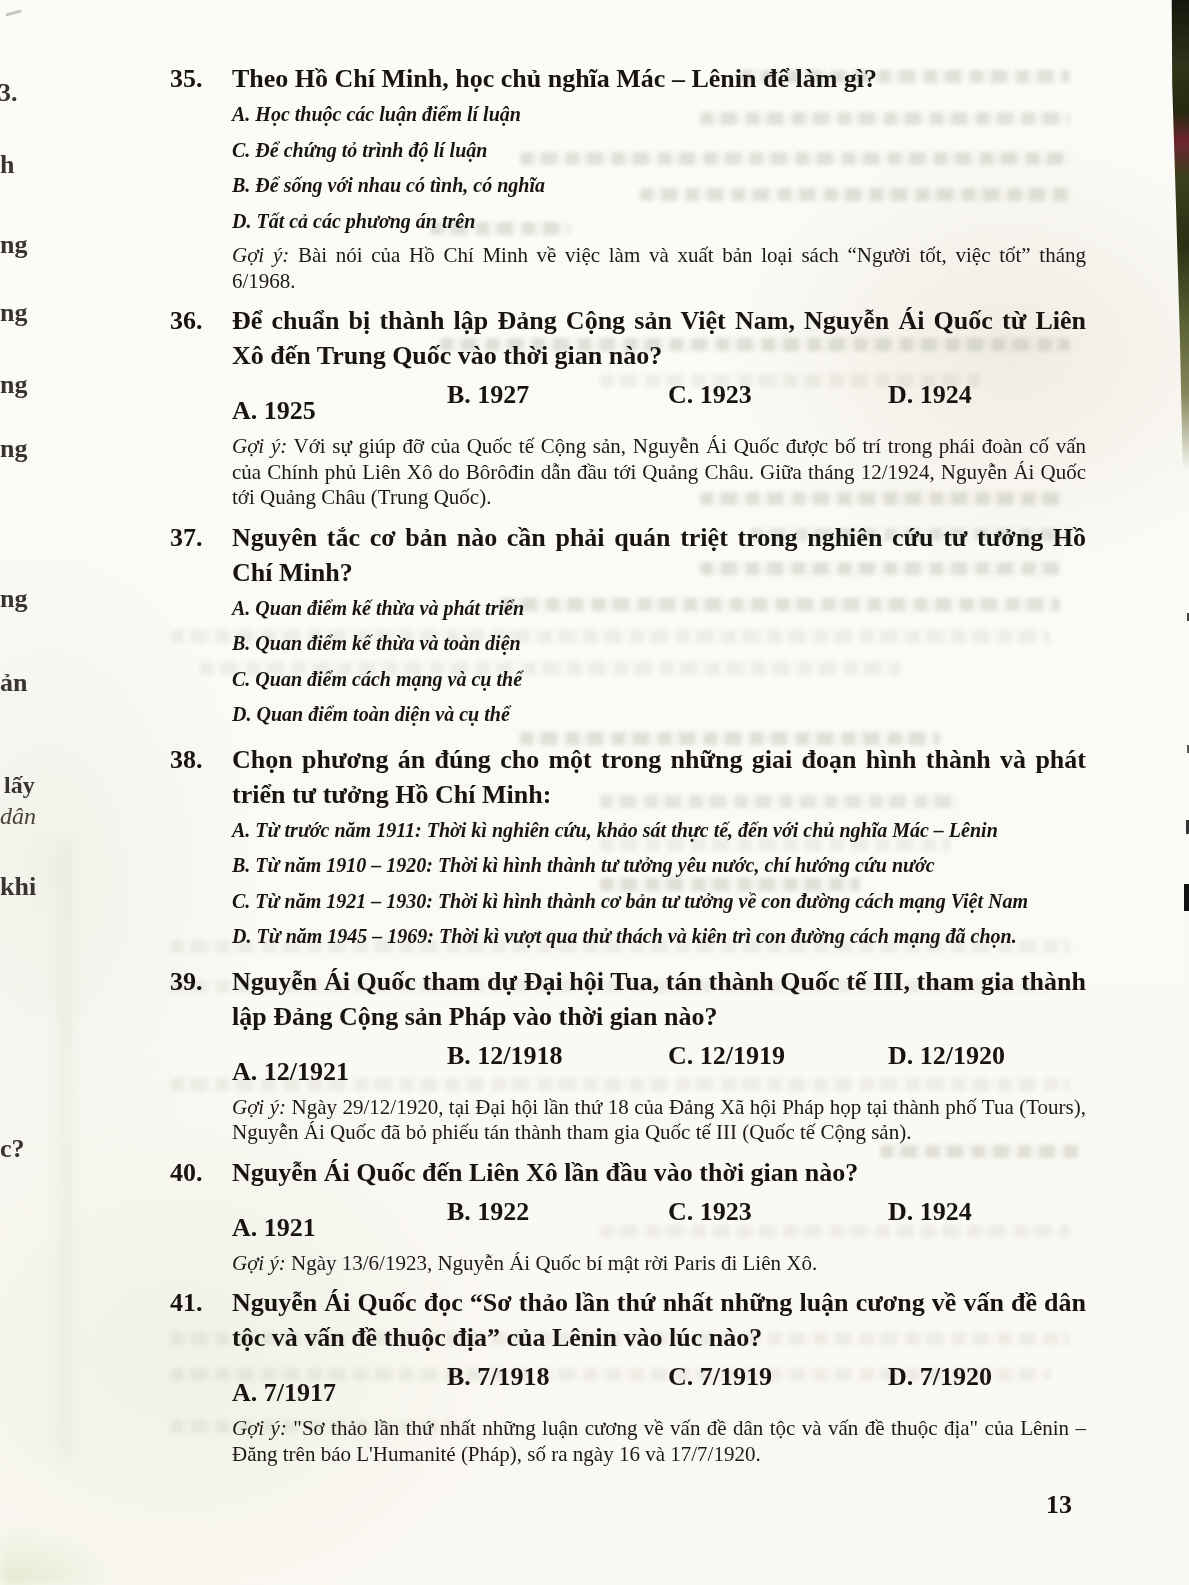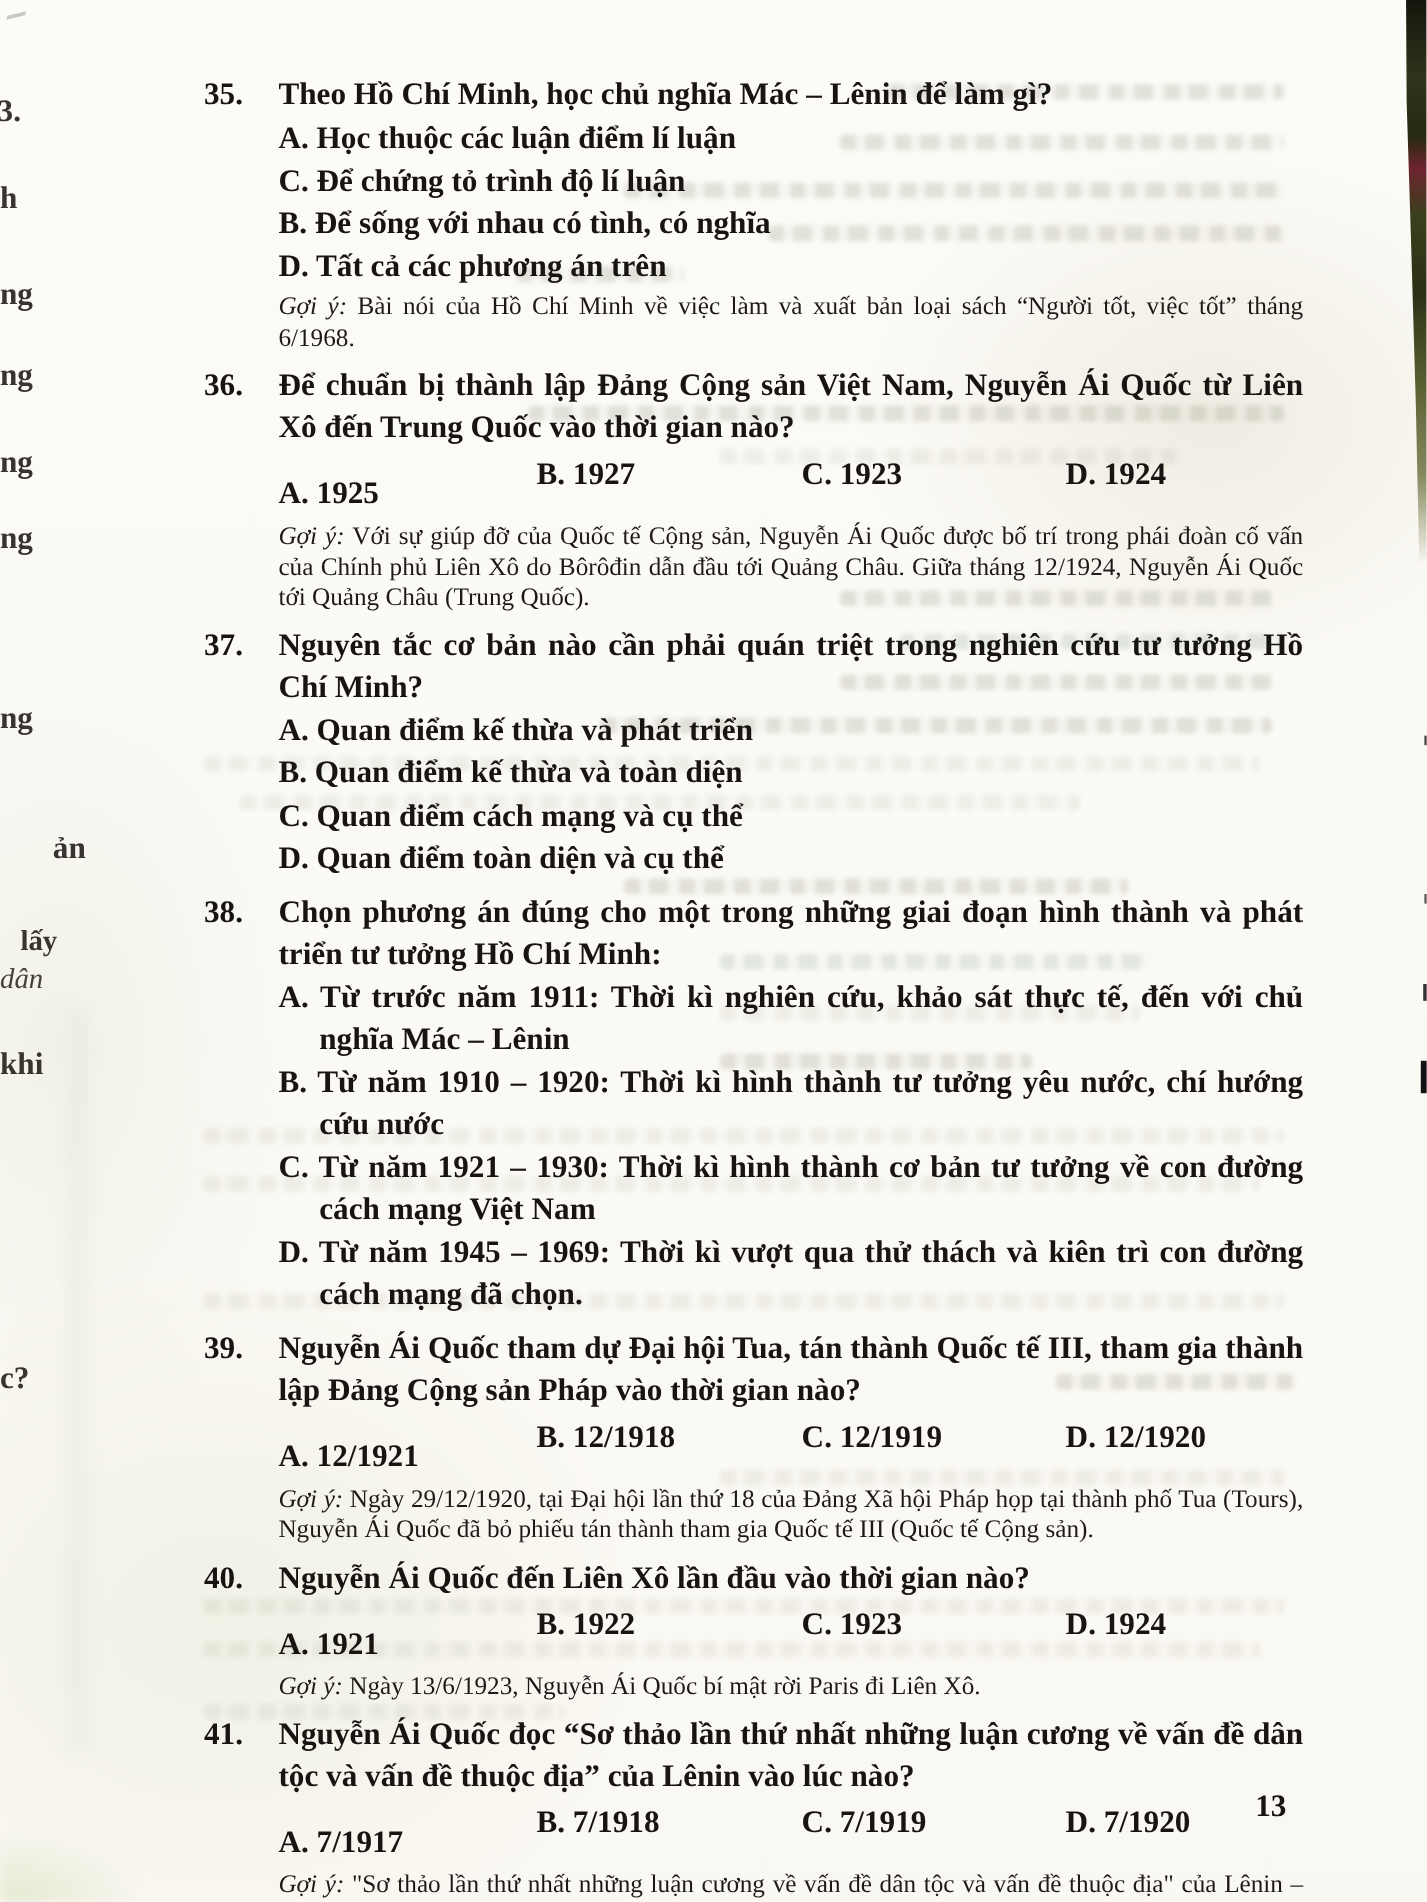--- a/index.html
+++ b/index.html
@@ -12,22 +12,22 @@
       radial-gradient(ellipse 520px 420px at 15% 85%, rgba(208,214,185,.22), transparent 70%),
       radial-gradient(ellipse 300px 500px at 4% 55%, rgba(200,205,185,.18), transparent 70%),
       linear-gradient(#fcfbf7,#faf8f2);
   }
   .content{position:absolute;left:170px;top:52px;width:916px;}
   .q{display:flex;margin-top:9px;position:relative;z-index:3;}
   .q-num{flex:none;width:62px;font-weight:bold;font-size:26px;line-height:35px;}
   .q-body{flex:1;min-width:0;}
   .q-text{margin:0;font-weight:bold;font-size:26px;line-height:35px;text-align:justify;}
   .opt-list{margin:1px 0 0 0;}
-  .opt-list p{margin:0;font-weight:bold;font-size:26px;line-height:35.5px;
-    padding-left:34px;text-indent:-34px;text-align:justify;}
+  .opt-list p{margin:0;font-weight:bold;font-size:20px;line-height:35.5px;
+    padding-left:34px;text-indent:-34px;text-align:justify;font-style:italic;}
   .opt-row{display:flex;font-weight:bold;font-size:26px;line-height:39px;margin-top:2px;}
   .opt-row .c1{width:215px;flex:none;margin-top:16px;}
   .opt-row .c2{width:221px;flex:none;}
   .opt-row .c3{width:220px;flex:none;}
   .opt-row .c4{flex:1;}
   .hint{margin:4px 0 0 0;font-size:21px;line-height:25.5px;text-align:justify;color:#1c1916;}
   .hint i{font-style:italic;}
   .pageno{position:absolute;left:1046px;top:1490px;font-weight:bold;font-size:26px;z-index:3;}
   .frag{position:absolute;left:0;font-weight:bold;font-size:26px;color:#38342f;z-index:3;}
   .frag.it{font-style:italic;font-weight:normal;font-size:24px;color:#45413a;}
@@ -94,22 +94,22 @@
 <div class="smudge faint" style="top:1368px;left:170px;width:880px;"></div>
 <div class="smudge faint" style="top:1420px;left:170px;width:300px;"></div>
 
 <div class="frag" style="top:78px;left:-2px;">3.</div>
 <div class="frag" style="top:150px;">h</div>
 <div class="frag" style="top:230px;">ng</div>
 <div class="frag" style="top:298px;">ng</div>
 <div class="frag" style="top:370px;">ng</div>
 <div class="frag" style="top:434px;">ng</div>
 <div class="frag" style="top:584px;">ng</div>
-<div class="frag" style="top:692px;padding-left:44px;">ản</div>
-<div class="frag sm" style="top:772px;left:17px;">lấy</div>
+<div class="frag" style="top:668px;">ản</div>
+<div class="frag sm" style="top:772px;left:4px;">lấy</div>
 <div class="frag it" style="top:803px;">dân</div>
 <div class="frag" style="top:872px;">khi</div>
 <div class="frag" style="top:1134px;">c?</div>
 
 <div class="content">
 
   <div class="q">
     <div class="q-num">35.</div>
     <div class="q-body">
       <p class="q-text">Theo Hồ Chí Minh, học chủ nghĩa Mác – Lênin để làm gì?</p>

